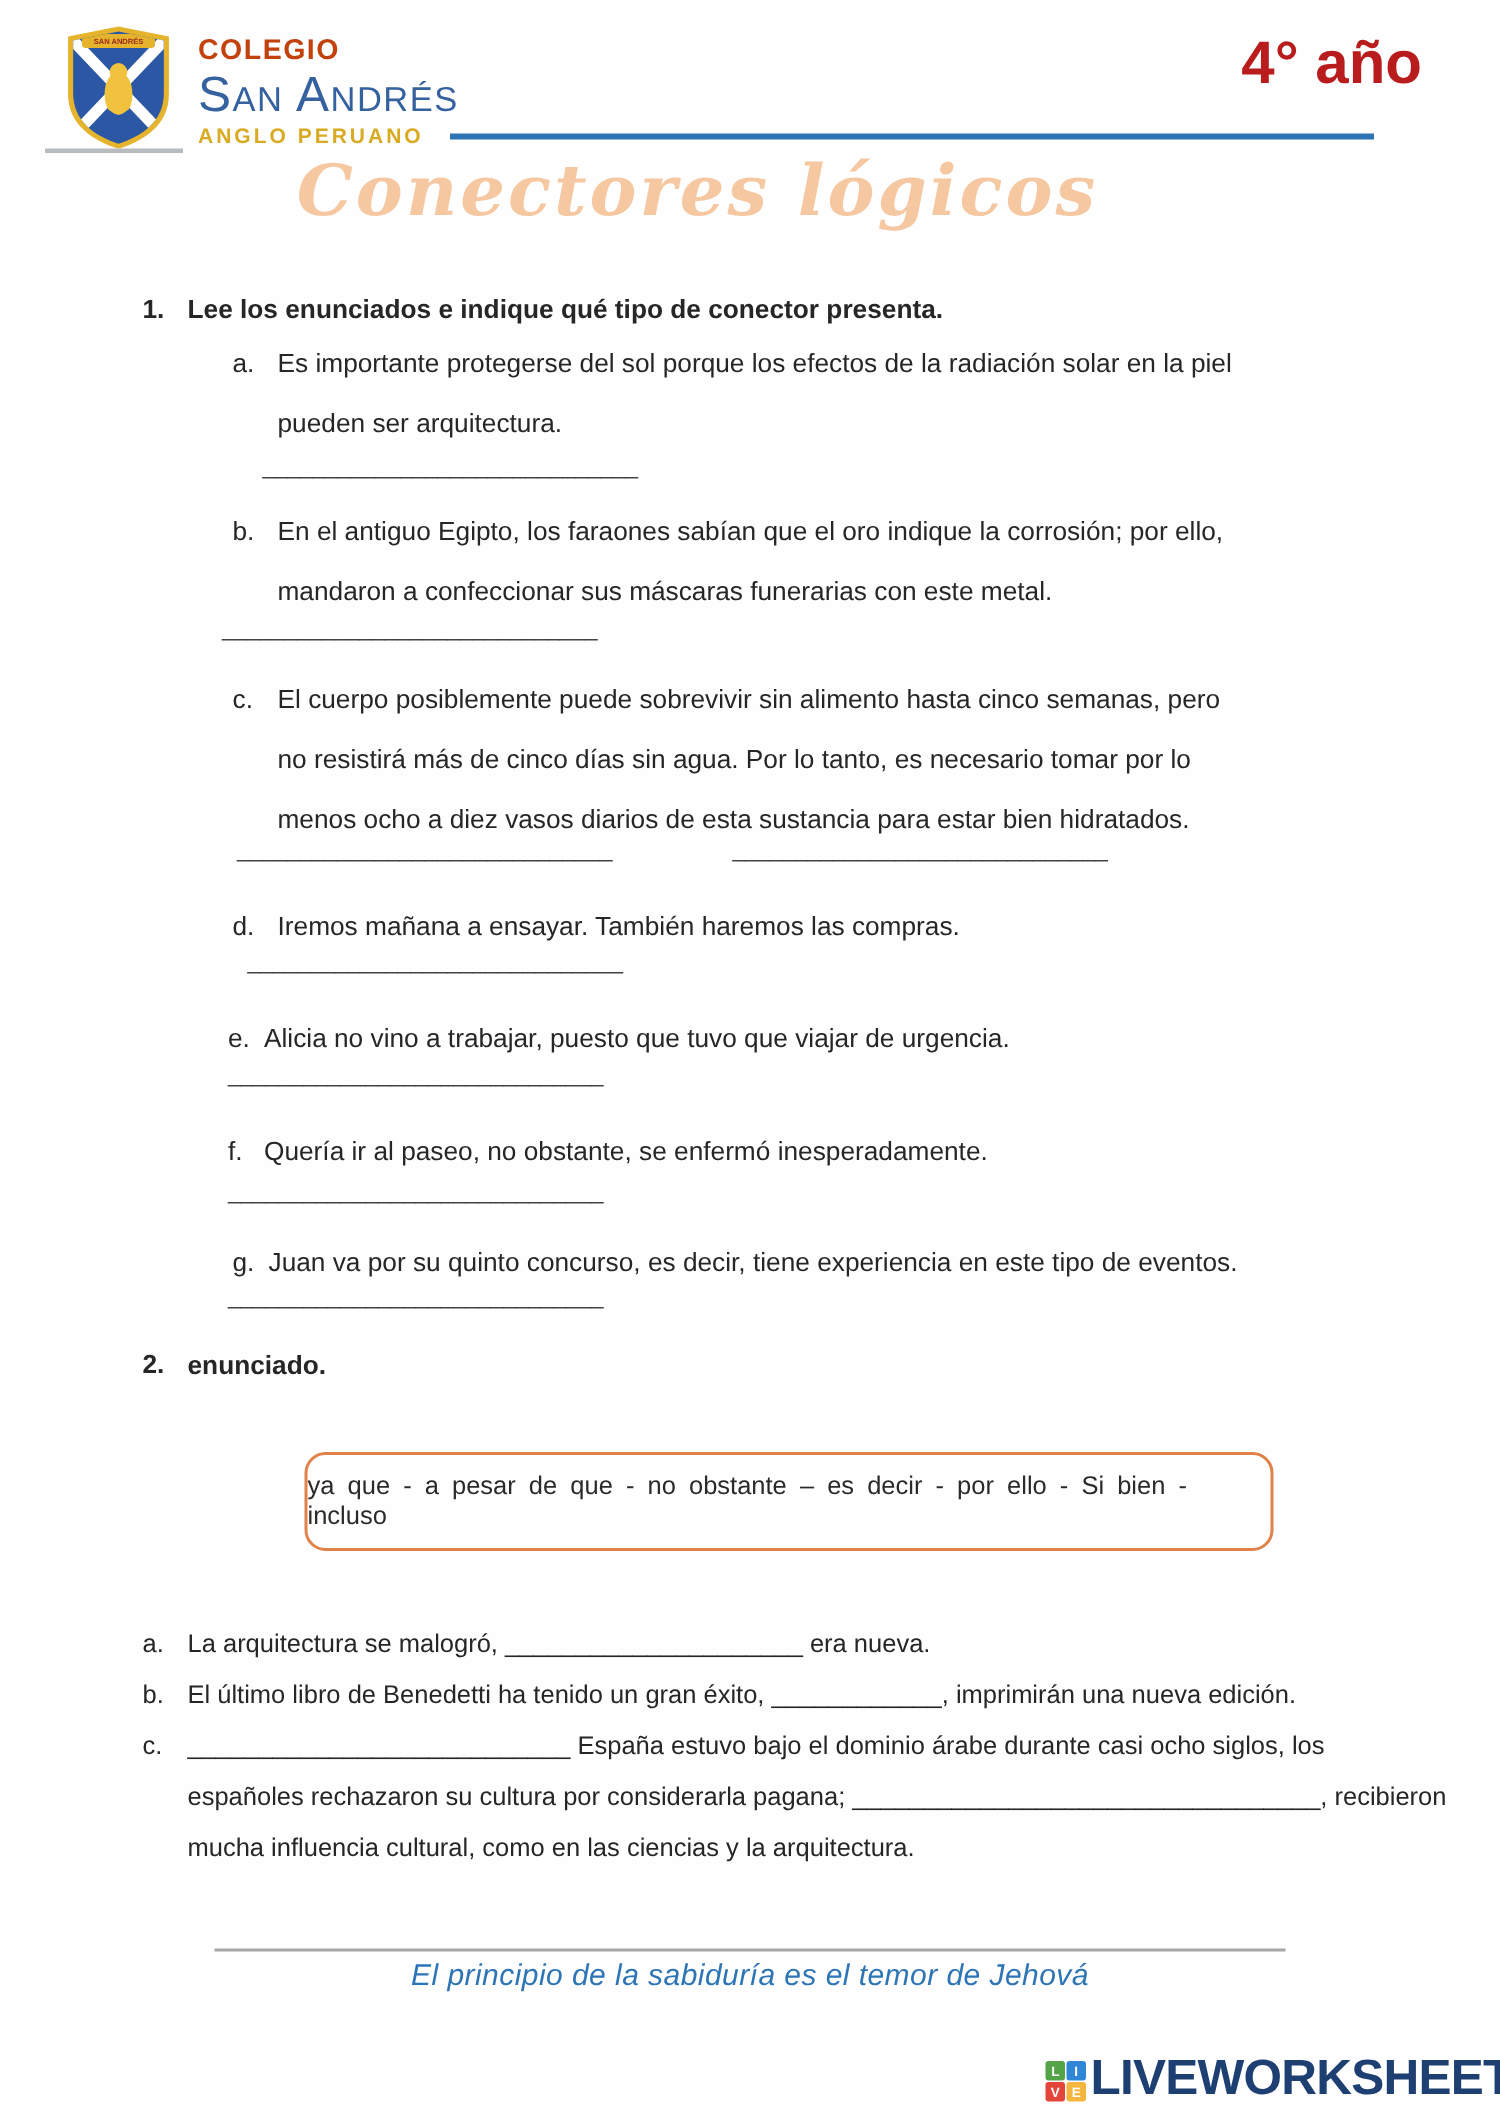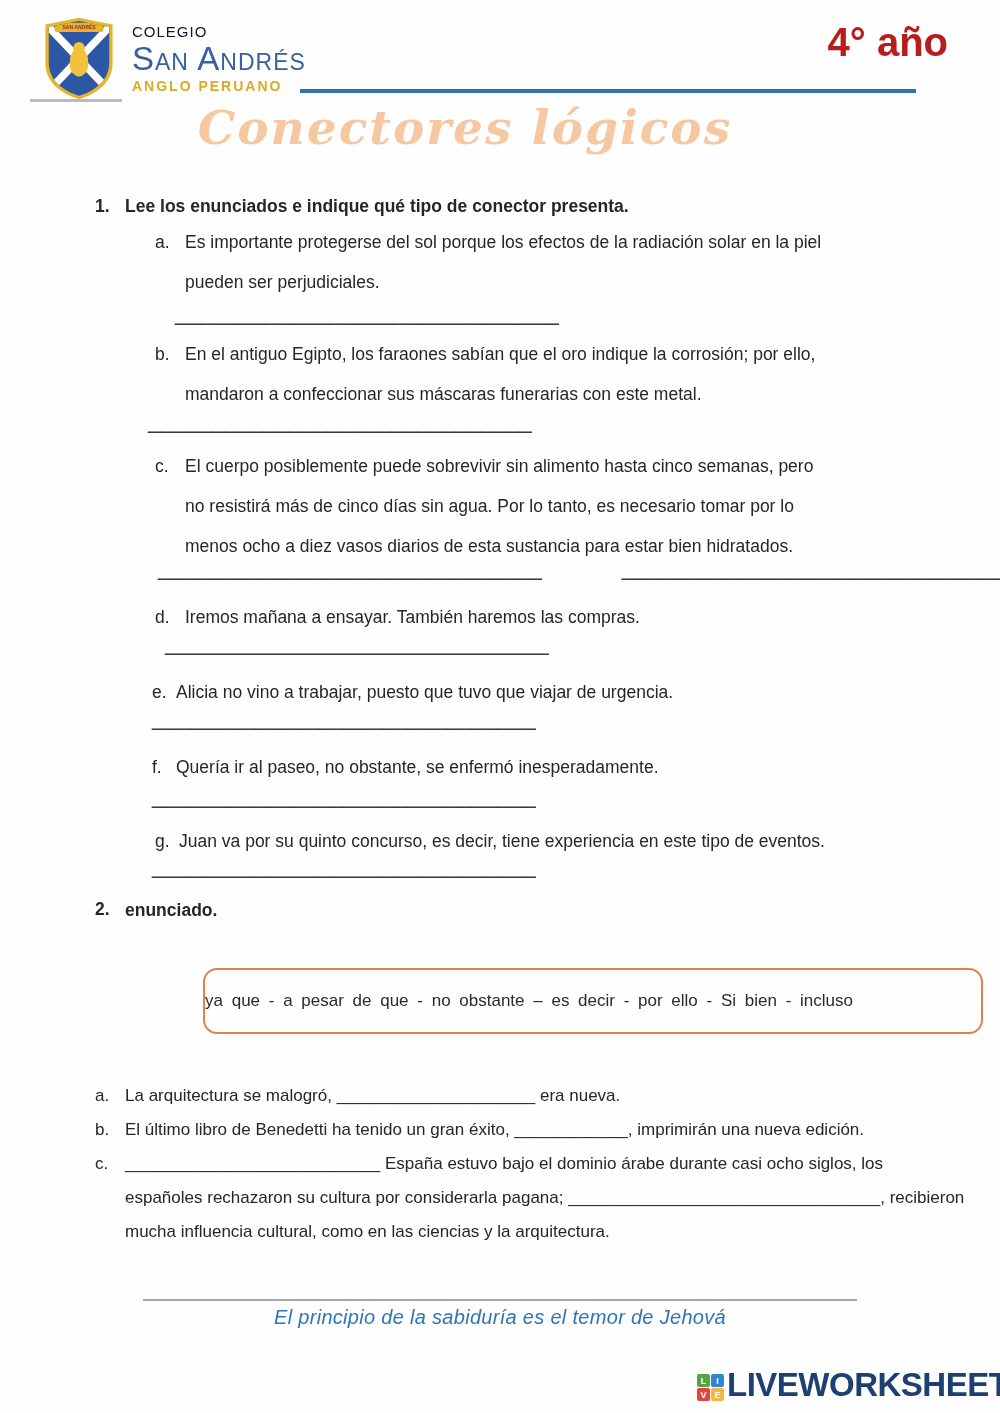--- a/index.html
+++ b/index.html
@@ -7,21 +7,21 @@
   .page {
     position:relative; width:1000px; height:1413px; margin:0 auto;
     background:#fefefe; overflow:hidden;
     font-family:"Liberation Sans", sans-serif; color:#262626;
   }
 
   
   .crest { position:absolute; left:34px; top:16px; width:90px; height:84px; }
   .logo-underline { position:absolute; left:30px; top:99px; width:92px; height:3px; background:#b9bcbf; }
   .school-text { position:absolute; left:132px; top:24px; line-height:1; }
-  .school-top { font-size:15px; font-weight:normal; color:#0f172a; letter-spacing:1px; }
+  .school-top { font-size:19px; font-weight:bold; color:#c2410c; letter-spacing:1px; }
   .school-name { font-size:33px; font-variant:small-caps; color:#35619f; letter-spacing:1px; margin-top:3px; }
   .school-bottom { font-size:14px; font-weight:bold; color:#d9ab22; letter-spacing:2px; margin-top:4px; }
   .grade { position:absolute; right:52px; top:20px; font-size:40px; font-weight:bold; color:#b91c1c; }
   .header-rule { position:absolute; left:300px; top:89px; width:616px; height:4px; background:#2e74b5; }
 
   
   .title {
     position:absolute; top:100px; left:0; width:100%; text-align:center;
     transform:translateX(-35px);
     font-family:"DejaVu Serif", serif; font-style:italic; font-weight:bold;
@@ -32,30 +32,30 @@
   .row { position:absolute; display:flex; align-items:flex-start; }
   .num { width:30px; font-weight:bold; font-size:17.5px; line-height:40px; flex:none; }
   .ltr { width:30px; font-size:17.5px; line-height:40px; flex:none; }
   .ltr.tight { width:24px; }
   .ln { display:block; line-height:40px; font-size:17.5px; white-space:nowrap; }
   .bold .ln { font-weight:bold; }
   .ex2 .ln, .ex2 .ltr, .ex2 .num { line-height:34px; font-size:17px; }
   .ex2h .ln { line-height:42px; }
 
   .blank {
-    position:absolute; font-size:23px; line-height:40px; color:#3a3a3a;
+    position:absolute; font-size:15px; line-height:40px; color:#3a3a3a;
     white-space:nowrap; letter-spacing:0;
   }
   .blank-pair { display:flex; gap:80px; }
 
   
   .word-bank {
-    position:absolute; left:203px; top:968px; width:780px; height:66px;
+    position:absolute; left:203px; top:968px; width:646px; height:66px;
     border:2px solid #e0834a; border-radius:14px;
-    display:flex; align-items:center; justify-content:flex-start;
+    display:flex; align-items:center; justify-content:flex-end;
     font-size:17px; color:#2a2a2a; word-spacing:4px;
   }
 
   
   .footer-rule { position:absolute; left:143px; top:1299px; width:714px; height:2px; background:#a6a6a6; }
   .footer-quote {
     position:absolute; top:1306px; left:0; width:100%; text-align:center;
     font-style:italic; font-size:20px; color:#2e75b6; letter-spacing:0.3px;
   }
 
@@ -105,21 +105,21 @@
     <span class="num">1.</span>
     <span>
         <span class="ln">Lee los enunciados e indique qué tipo de conector presenta.</span>
       </span>
   </div>
 
   <div class="row" style="top:222px; left:155px;">
     <span class="ltr">a.</span>
     <span>
       <span class="ln">Es importante protegerse del sol porque los efectos de la radiación solar en la piel</span>
-      <span class="ln">pueden ser perjudiciales.</span>
+      <span class="ln">pueden ser arquitectura.</span>
     </span>
   </div>
   <div class="blank" style="top:292px; left:175px;">______________________________</div>
 
   <div class="row" style="top:334px; left:155px;">
     <span class="ltr">b.</span>
     <span>
       <span class="ln">En el antiguo Egipto, los faraones sabían que el oro indique la corrosión; por ello,</span>
       <span class="ln">mandaron a confeccionar sus máscaras funerarias con este metal.</span>
     </span>

